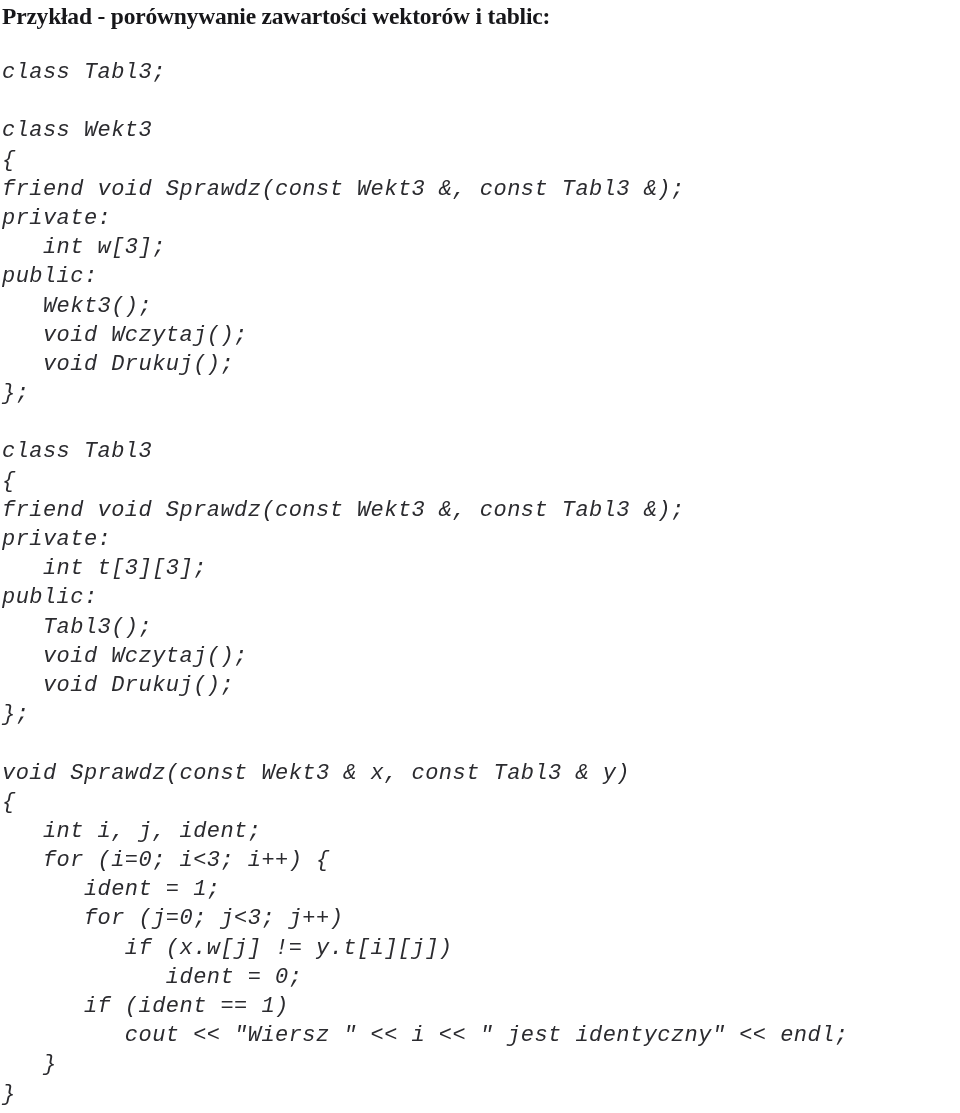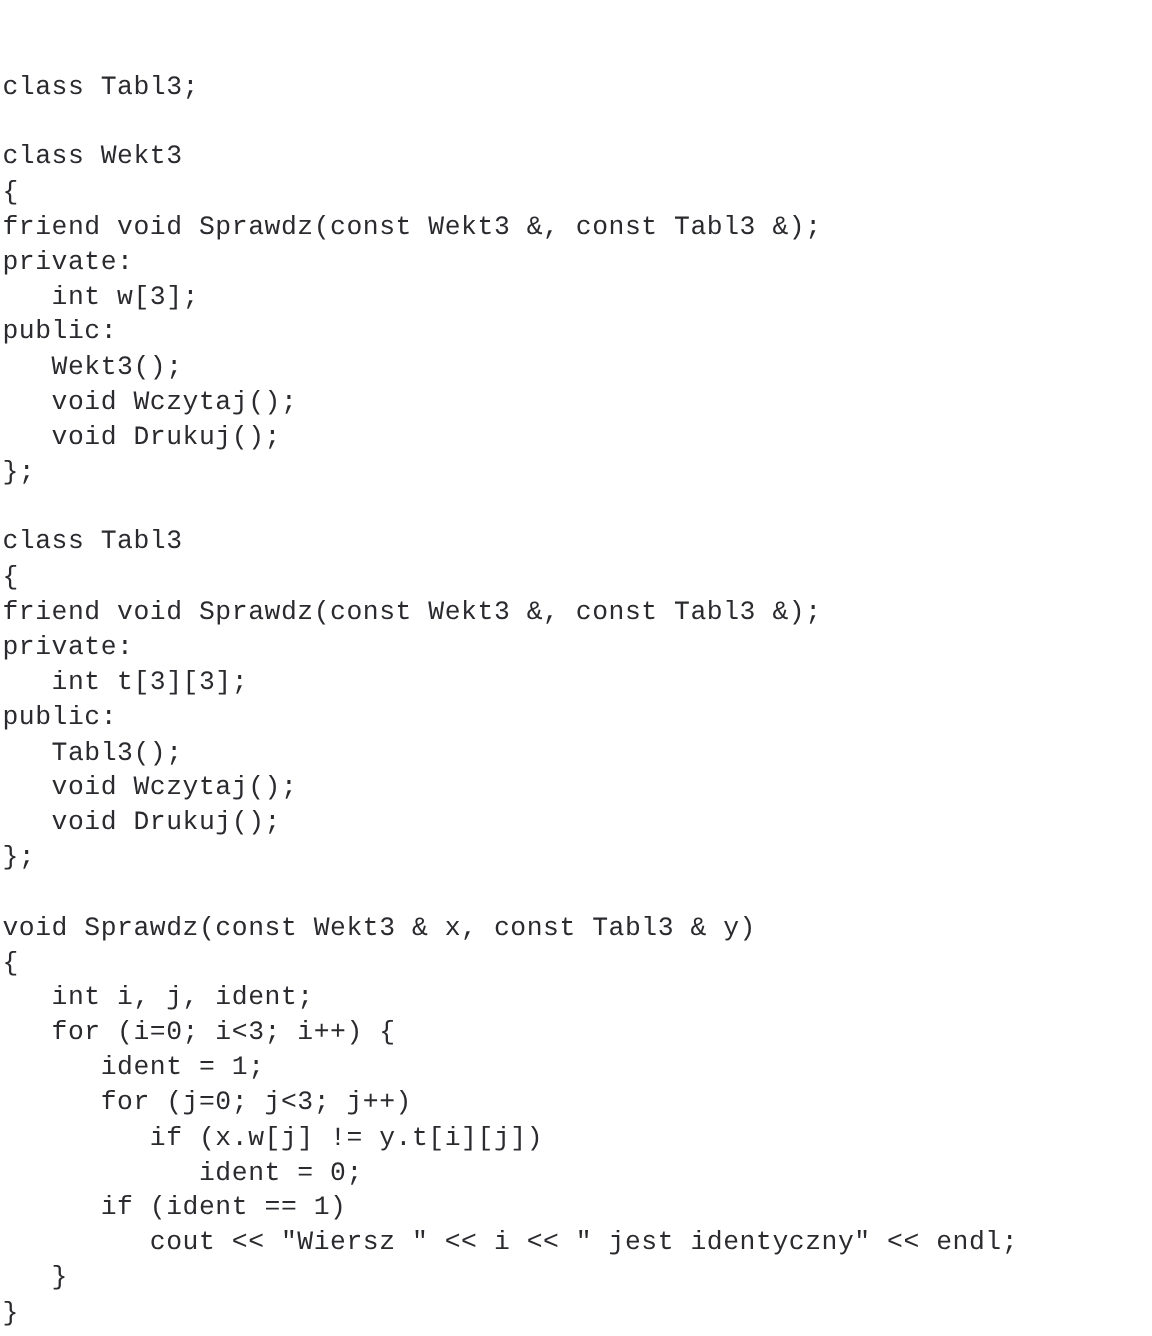--- a/index.html
+++ b/index.html
@@ -42,26 +42,28 @@
     font-size: 22px;
     line-height: 29.2px;
     color: #2b2b2f;
     white-space: pre;
     letter-spacing: 0.45px;
   }
   .code-line {
     display: block;
     height: 29.2px;
     white-space: pre;
+    font-style: italic;
   }
   .code-line.blank {
     height: 29.2px;
   }
 </style>
 </head>
 <body>
 
 <div class="page">
 
+  <div class="doc-title">Przykład - porównywanie zawartości wektorów i tablic:</div>
 
   <div class="code-block"><span class="code-line">class Tabl3;</span><span class="code-line blank">&nbsp;</span><span class="code-line">class Wekt3</span><span class="code-line">{</span><span class="code-line">friend void Sprawdz(const Wekt3 &amp;, const Tabl3 &amp;);</span><span class="code-line">private:</span><span class="code-line">   int w[3];</span><span class="code-line">public:</span><span class="code-line">   Wekt3();</span><span class="code-line">   void Wczytaj();</span><span class="code-line">   void Drukuj();</span><span class="code-line">};</span><span class="code-line blank">&nbsp;</span><span class="code-line">class Tabl3</span><span class="code-line">{</span><span class="code-line">friend void Sprawdz(const Wekt3 &amp;, const Tabl3 &amp;);</span><span class="code-line">private:</span><span class="code-line">   int t[3][3];</span><span class="code-line">public:</span><span class="code-line">   Tabl3();</span><span class="code-line">   void Wczytaj();</span><span class="code-line">   void Drukuj();</span><span class="code-line">};</span><span class="code-line blank">&nbsp;</span><span class="code-line">void Sprawdz(const Wekt3 &amp; x, const Tabl3 &amp; y)</span><span class="code-line">{</span><span class="code-line">   int i, j, ident;</span><span class="code-line">   for (i=0; i&lt;3; i++) {</span><span class="code-line">      ident = 1;</span><span class="code-line">      for (j=0; j&lt;3; j++)</span><span class="code-line">         if (x.w[j] != y.t[i][j])</span><span class="code-line">            ident = 0;</span><span class="code-line">      if (ident == 1)</span><span class="code-line">         cout &lt;&lt; "Wiersz " &lt;&lt; i &lt;&lt; " jest identyczny" &lt;&lt; endl;</span><span class="code-line">   }</span><span class="code-line">}</span></div>
 
 </div>
 
 </body></html>

